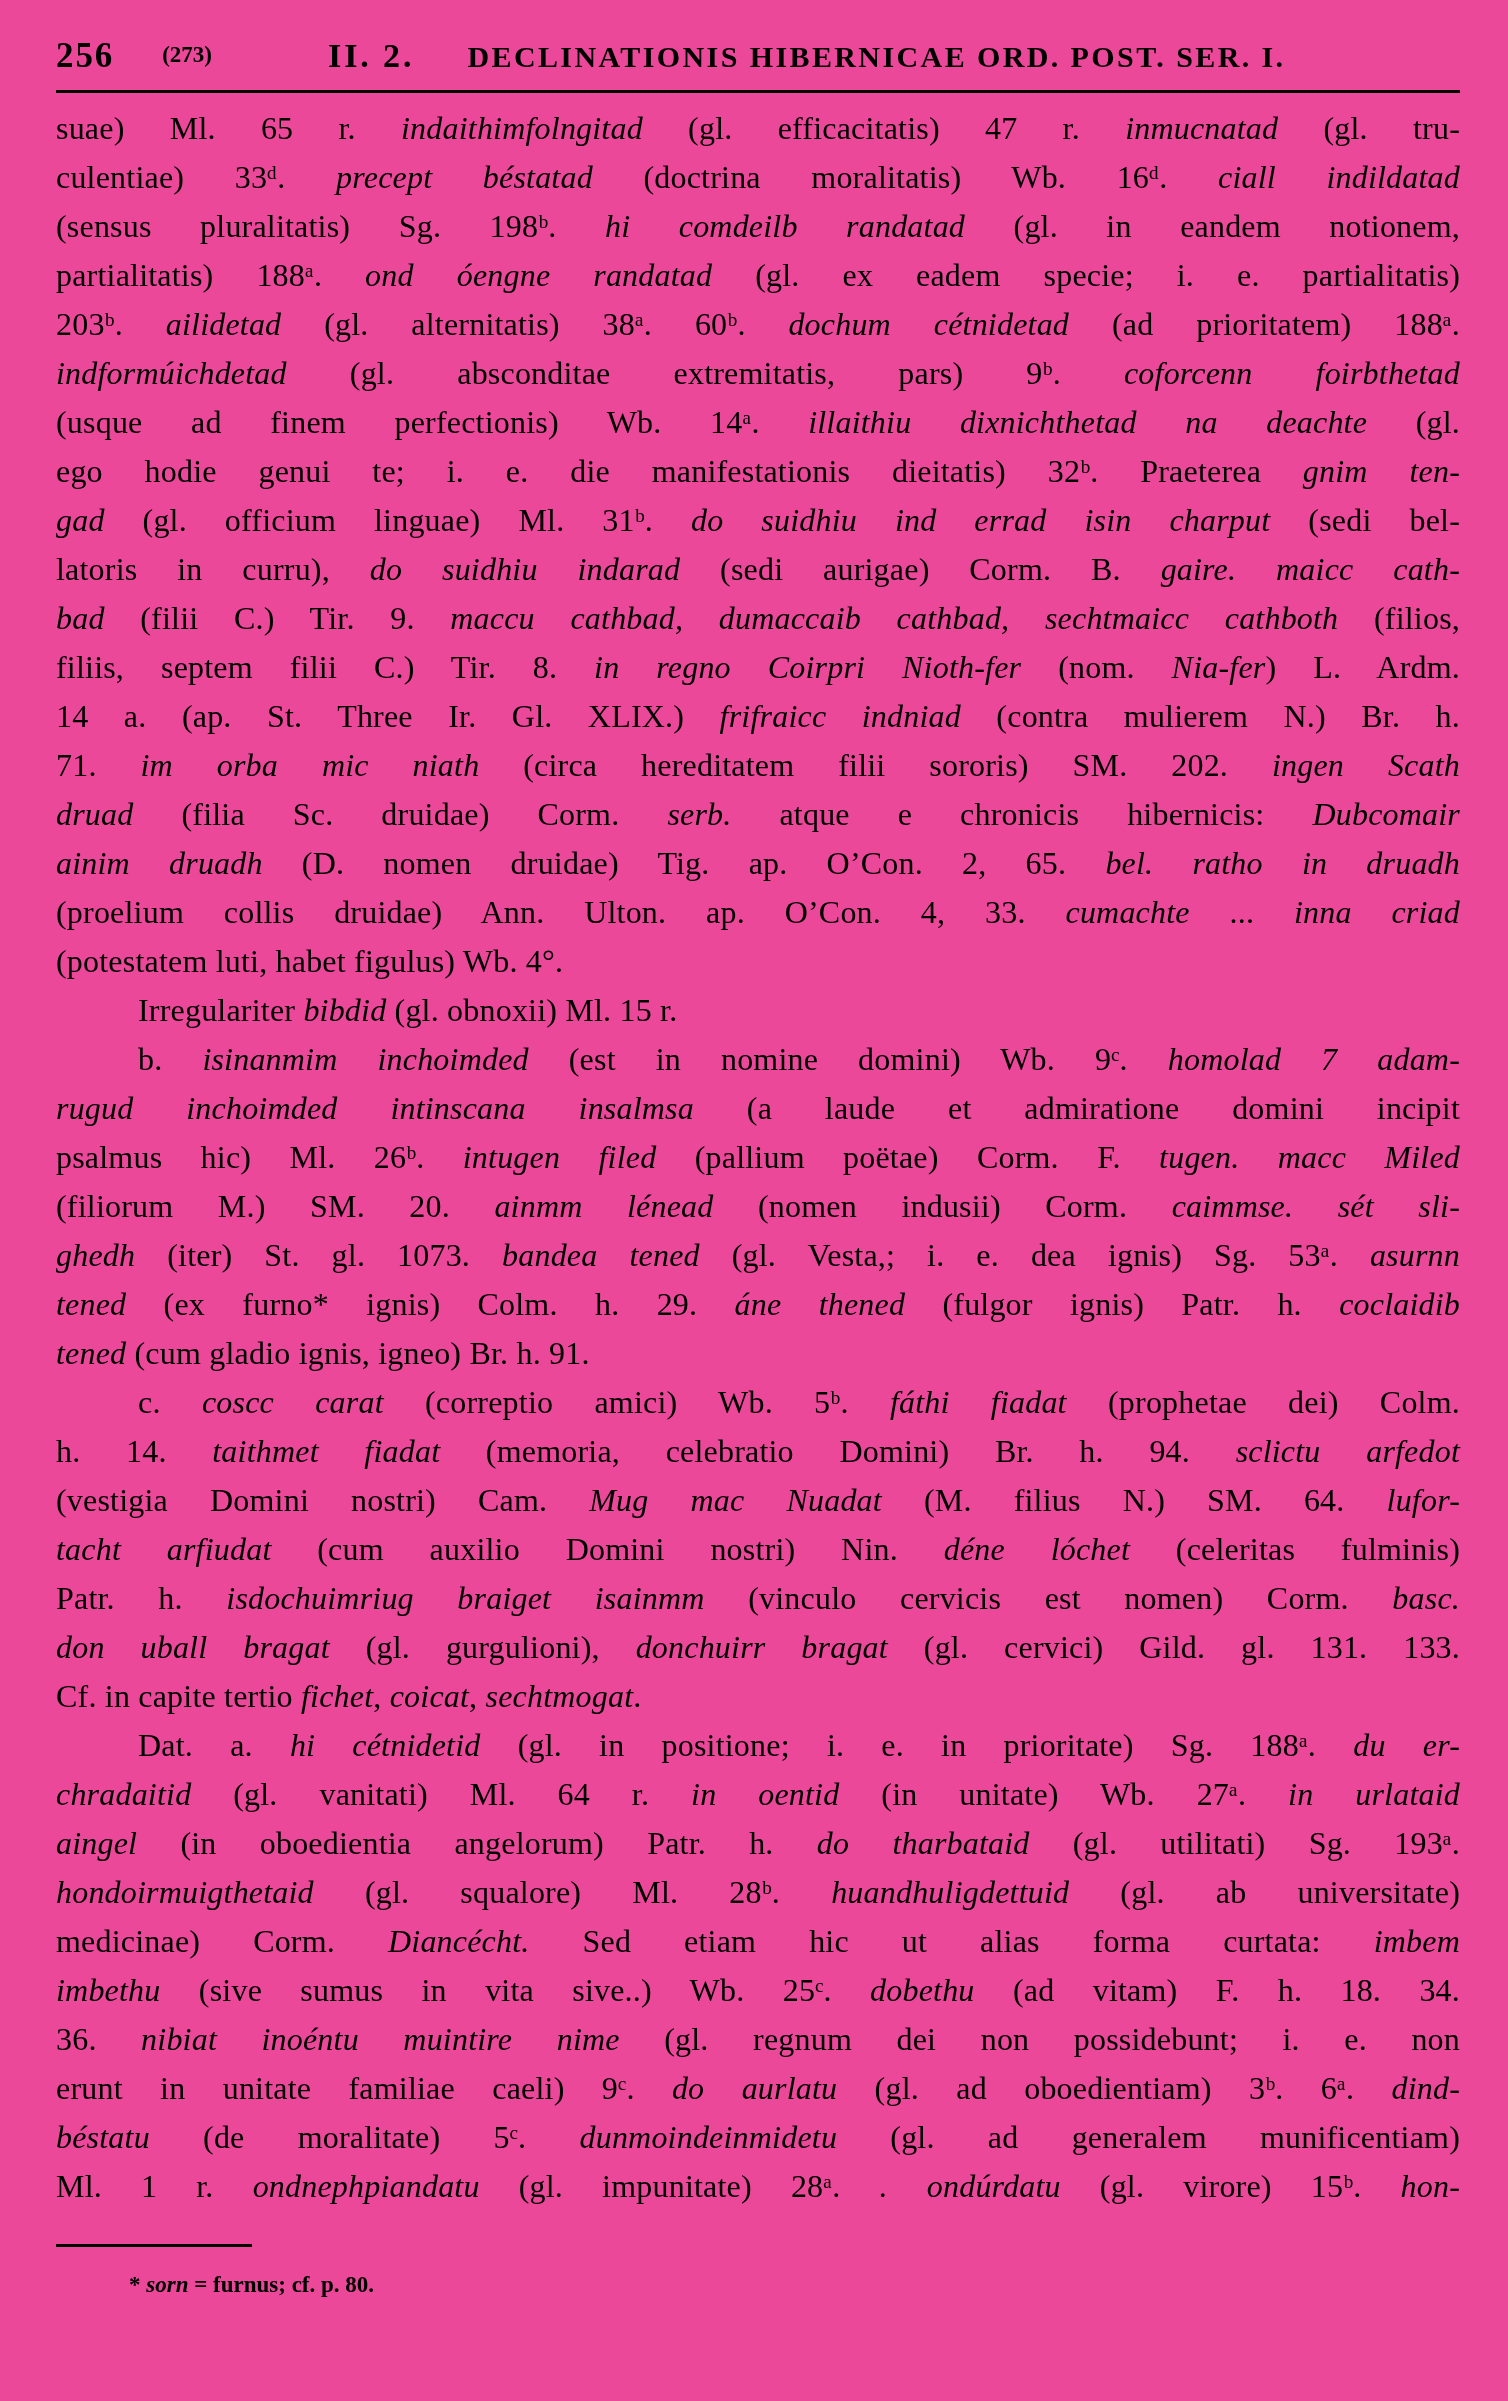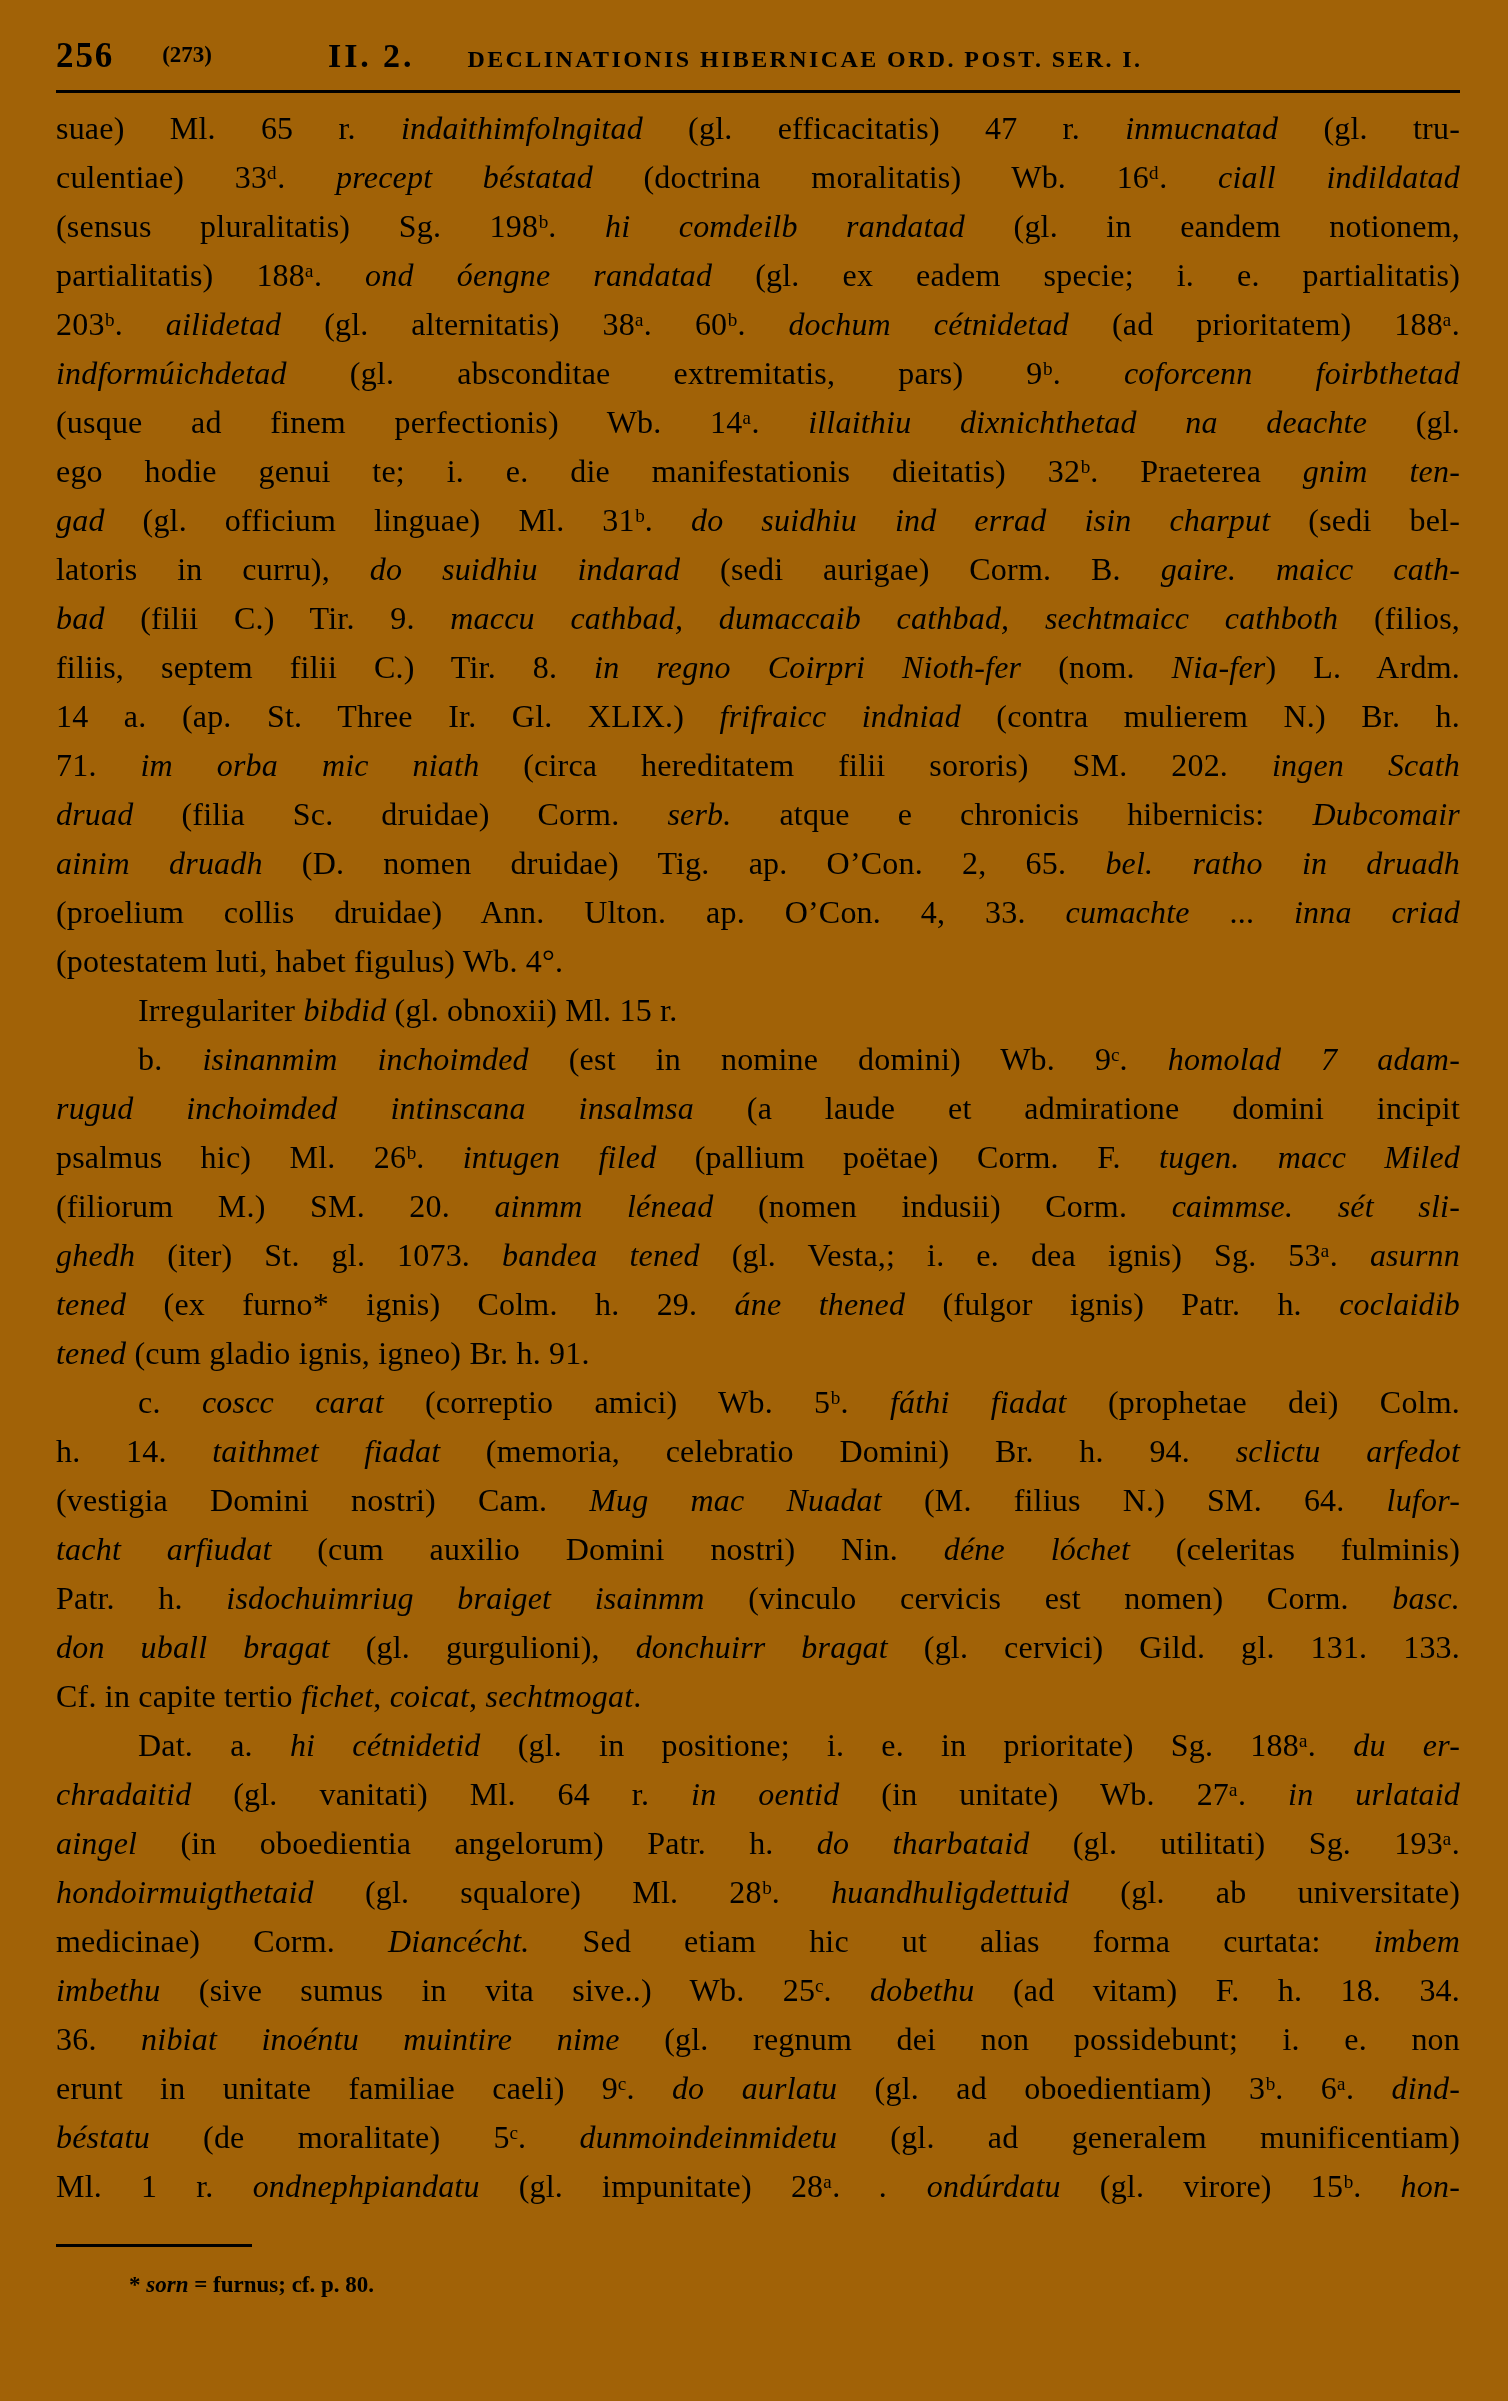--- a/index.html
+++ b/index.html
@@ -1,20 +1,20 @@
 <!DOCTYPE html>
 <html style="font-size:7.8px"><head>
 <meta charset="utf-8">
 <style>
   html, body { margin: 0; padding: 0; background: #ffffff; }
   .page {
     position: relative;
     width: 1509px;
     height: 2401px;
-    background: #a16207;
+    background: #ec4899;
     color: #000000;
     font-family: "Liberation Serif", "DejaVu Serif", serif;
     overflow: hidden;
   }
   .content {
     position: absolute;
     left: 56px;
     top: 36px;
     width: 1404px;
   }
@@ -35,21 +35,21 @@
     position: relative;
     top: -4.9px;
   }
   .chapter {
     font-size: 34px;
     font-weight: bold;
     margin-left: 116px;
     letter-spacing: 2.9px;
   }
   .running-title {
-    font-size: 24px;
+    font-size: 30px;
     font-weight: bold;
     margin-left: 53px;
     letter-spacing: 2.4px;
   }
   .header-rule {
     height: 3.9px;
     background: #000000;
     margin-top: 13.6px;
     width: 100%;
   }

